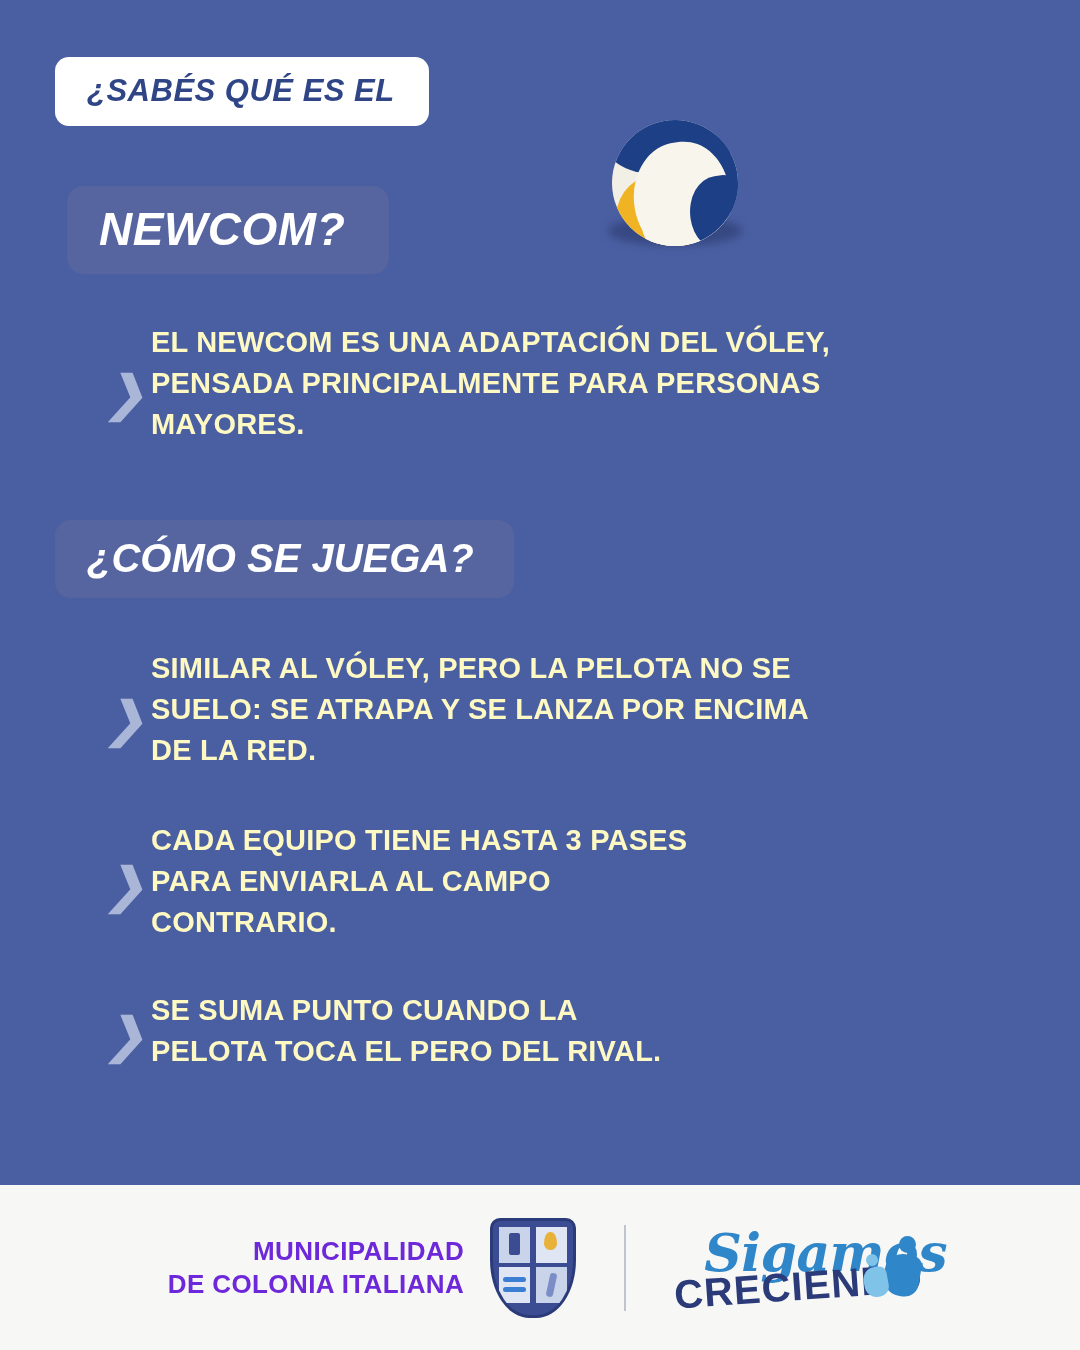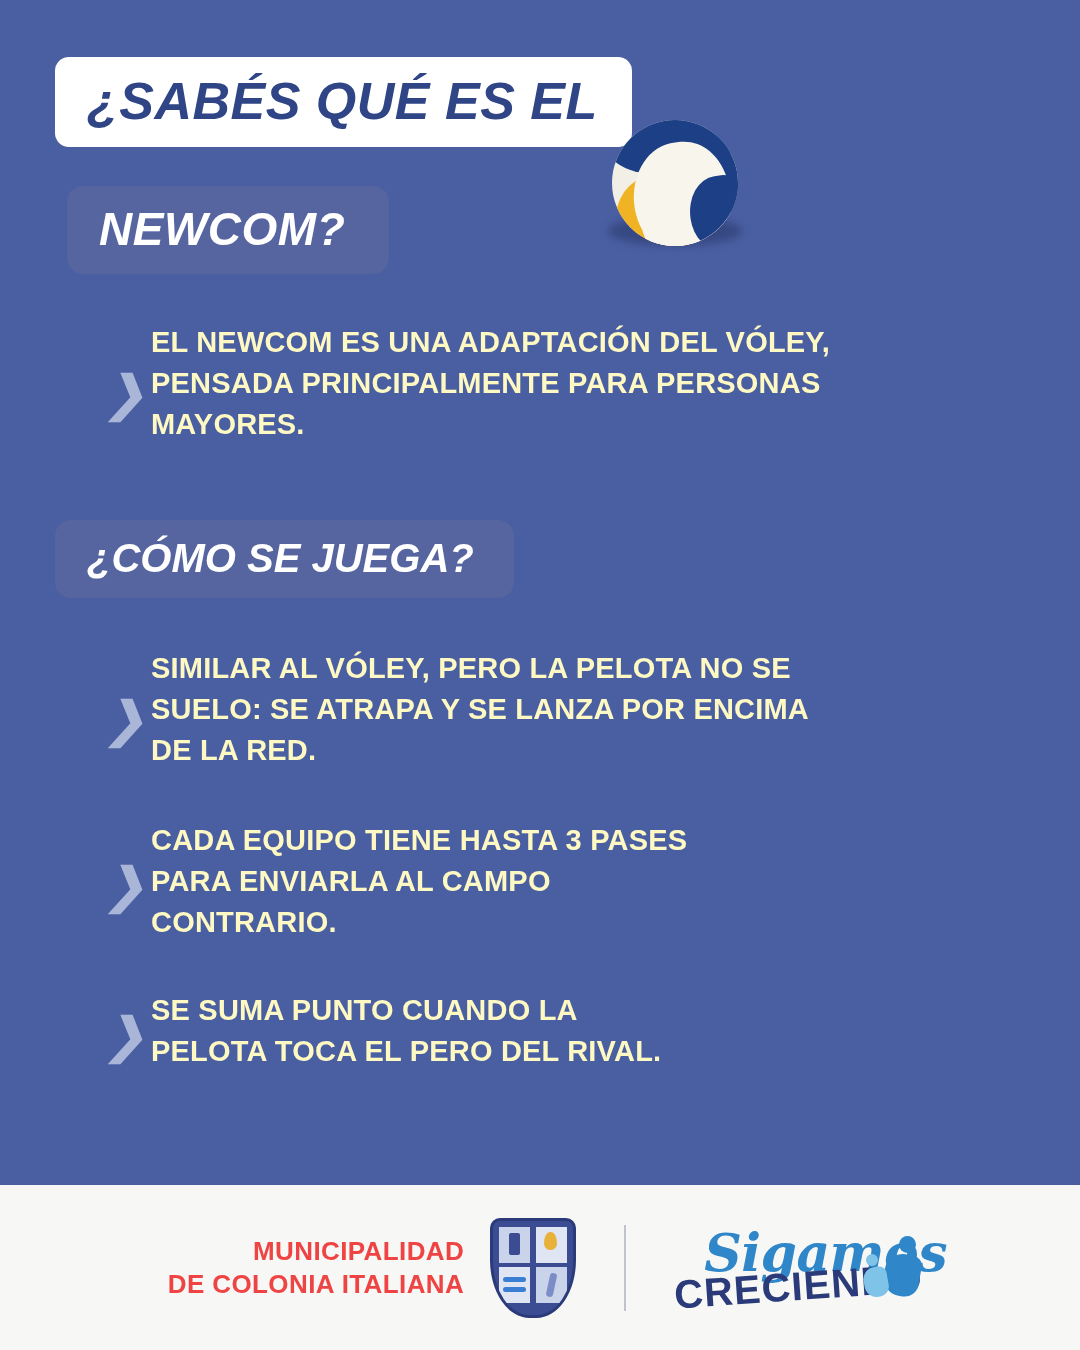--- a/index.html
+++ b/index.html
@@ -29,21 +29,21 @@
     left: 55px;
     top: 57px;
     background: #ffffff;
     border-radius: 14px;
     padding: 18px 34px 20px 32px;
     box-sizing: border-box;
   }
   .title-line-1 span {
     display: block;
     color: #2f4586;
-    font-size: 52px;
+    font-size: 31px;
     font-weight: bold;
     font-style: italic;
     letter-spacing: 0.5px;
     line-height: 1;
     white-space: nowrap;
   }
 
   .title-line-2 {
     position: absolute;
     left: 67px;
@@ -228,21 +228,21 @@
     align-items: center;
     justify-content: center;
   }
   .footer-inner {
     display: flex;
     align-items: center;
     gap: 26px;
   }
   .muni-text {
     text-align: right;
-    color: #ef4444;
+    color: #6d28d9;
     font-size: 26px;
     font-weight: bold;
     line-height: 1.25;
     letter-spacing: 0.4px;
     margin-left: 12px;
   }
   .muni-text .l1, .muni-text .l2 { display: block; white-space: nowrap; }
 
   .crest {
     width: 86px;

